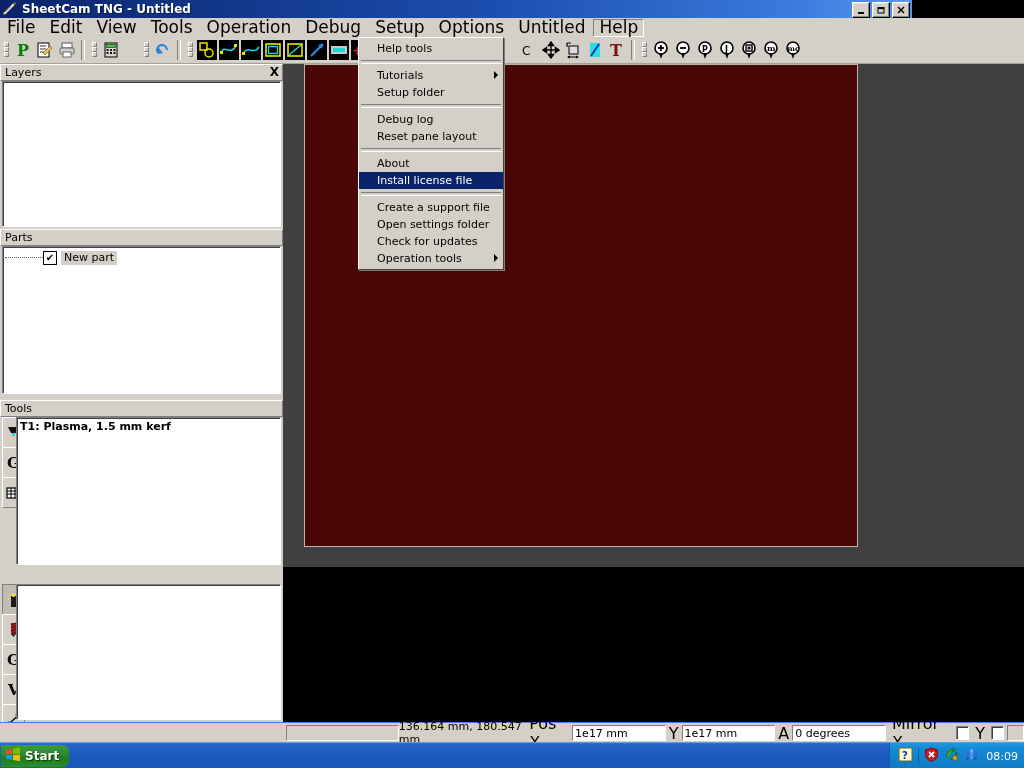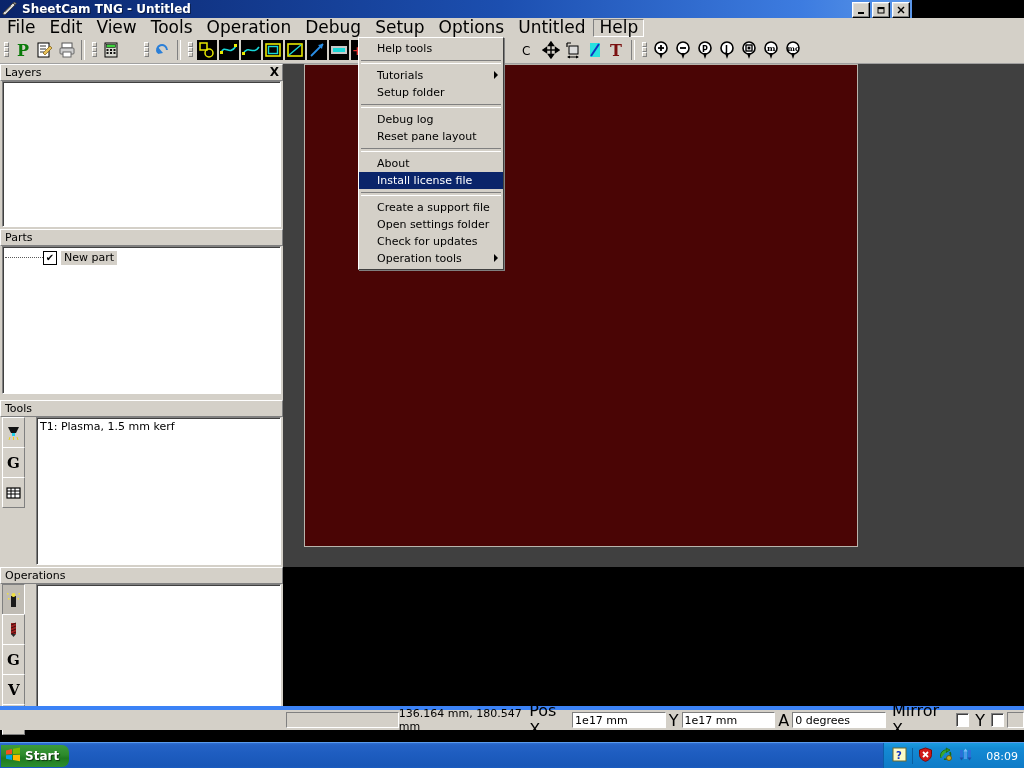--- a/index.html
+++ b/index.html
@@ -87,21 +87,21 @@
     position: absolute; right: 3px; top: 0px; font-size: 12px; font-weight: bold;
     color: #000; line-height: 14px; font-family: "DejaVu Sans", sans-serif;
   }
   .pane-body {
     position: absolute; left: 2px; right: 2px; top: 17px; bottom: 2px;
     background: #ffffff;
     border: 1px solid; border-color: #808080 #ffffff #ffffff #808080;
     box-shadow: inset 1px 1px 0 #404040;
     overflow: hidden;
   }
-  .pane-body.with-rail { left: 36px; }
+  .pane-body.with-rail { left: 16px; font-weight: bold; }
   .rail {
     position: absolute; left: 2px; top: 17px; width: 22px; bottom: 2px;
   }
   .rail .rbtn {
     width: 21px; height: 29px; display: flex; align-items: center; justify-content: center;
     background: #d4d0c8;
     border: 1px solid; border-color: #ffffff #808080 #808080 #ffffff;
     margin-bottom: -1px; position: relative;
   }
   .rail .rbtn.sel { background: #c0bcb4; border-color: #808080 #ffffff #ffffff #808080;}
@@ -123,23 +123,23 @@
   
   .canvas-outer { position: absolute; left: 283px; top: 64px; width: 741px; height: 658px; background: #000000; }
   .canvas-3d { position: absolute; left: 0; top: 0; width: 741px; height: 503px; background: #404040; }
   .material {
     position: absolute; left: 21px; top: 0px; width: 554px; height: 483px;
     background: #4a0505; border: 1px solid #b9b5ad; box-sizing: border-box;
   }
 
   
   .statusbar {
-    position: absolute; left: 0; top: 706px; width: 1024px; height: 20px;
+    position: absolute; left: 0; top: 722px; width: 1024px; height: 20px;
     background: #d4d0c8; display: flex; align-items: center;
-    border-top: 4px solid #3b82f6;
+    border-top: 1px solid #3b82f6;
     justify-content: center;
   }
   .sb-cell {
     height: 16px; display: flex; align-items: center;
     font-size: 11px; color: #000; box-sizing: border-box;
   }
   .sb-sunken {
     border: 1px solid; border-color: #808080 #ffffff #ffffff #808080;
     background: #d4d0c8;
   }
@@ -179,21 +179,21 @@
     border: 1px solid; border-color: #6ca6ee #0e3f86 #0e3f86 #6ca6ee;
     color: #ffffff; font-size: 11px; font-weight: bold;
     text-shadow: 1px 1px 0 rgba(0,0,0,.4);
   }
   .tray {
     position: absolute; right: 0; top: 0; height: 26px; display: flex; align-items: center;
     background: linear-gradient(to bottom, #1a9be0 0%, #148ad4 20%, #0f7cc8 90%);
     padding: 0 6px 0 8px; gap: 5px;
     border-left: 1px solid #0d5ca8;
   }
-  .tray-time { color: #fff; font-size: 11px; margin-left: 8px; font-family: "DejaVu Sans", sans-serif;}
+  .tray-time { color: #fff; font-size: 11px; margin-left: 2px; font-family: "DejaVu Sans", sans-serif;}
 
   
   .dropdown {
     position: absolute; left: 358px; top: 37px; width: 144px;
     background: #d4d0c8;
     border: 1px solid; border-color: #ffffff #404040 #404040 #ffffff;
     box-shadow: 1px 1px 0 #808080;
     padding: 2px 0;
     z-index: 50;
   }
@@ -536,23 +536,20 @@
               <line x1="10" y1="4" x2="10" y2="14" stroke="#000"></line>
             </svg>
         </div>
       </div>
       <div class="pane-body with-rail">
         <div class="list-row">T1: Plasma, 1.5 mm kerf</div>
       </div>
     </div>
 
     <div class="pane" style="top:503px;height:155px">
-      <div class="pane-cap">
-        <span class="cap-txt">Operations</span>
-      </div>
       <div class="rail">
         <div class="rbtn sel">
           <svg width="17" height="17" viewBox="0 0 17 17">
             <rect x="6" y="5" width="5" height="11" fill="#1a1a1a"></rect>
             <circle cx="8.5" cy="4" r="2" fill="#f0e040"></circle>
             <g fill="#f0e040">
                 <rect x="2" y="2" width="1.5" height="1.5"></rect>
                 <rect x="13.5" y="2" width="1.5" height="1.5"></rect>
             <rect x="3" y="7" width="1.5" height="1.5"></rect>
                 <rect x="12.5" y="7" width="1.5" height="1.5"></rect>

